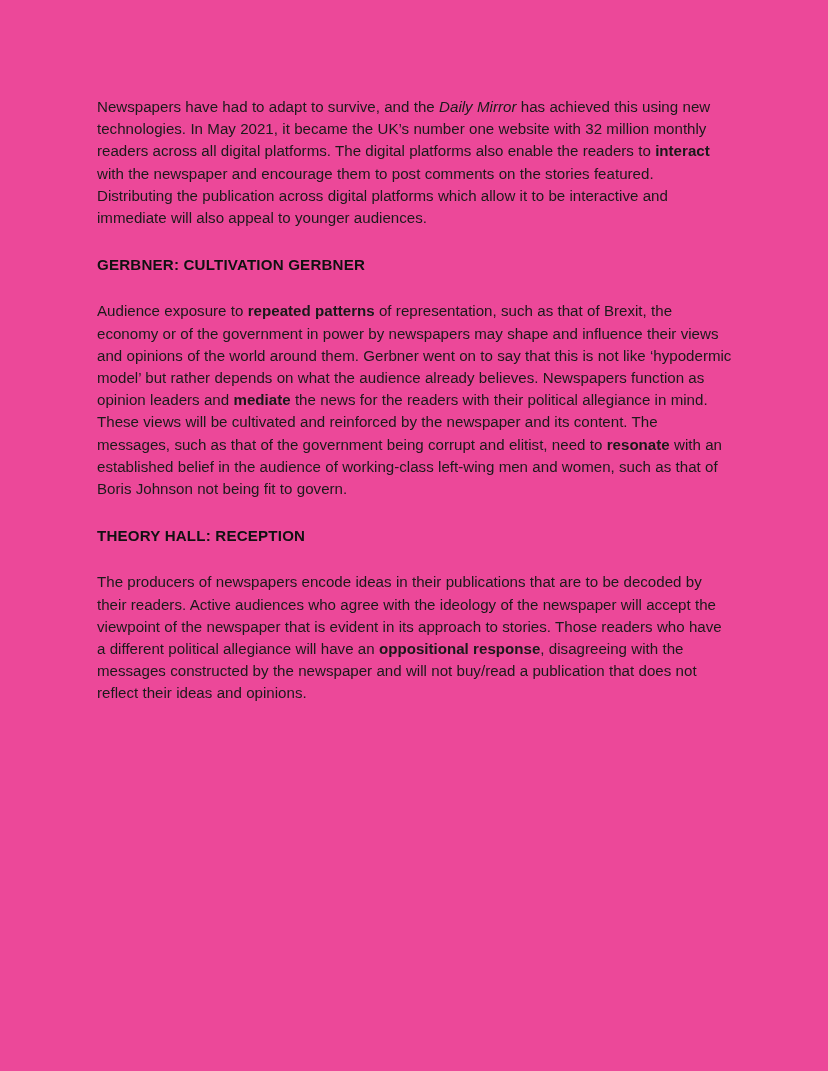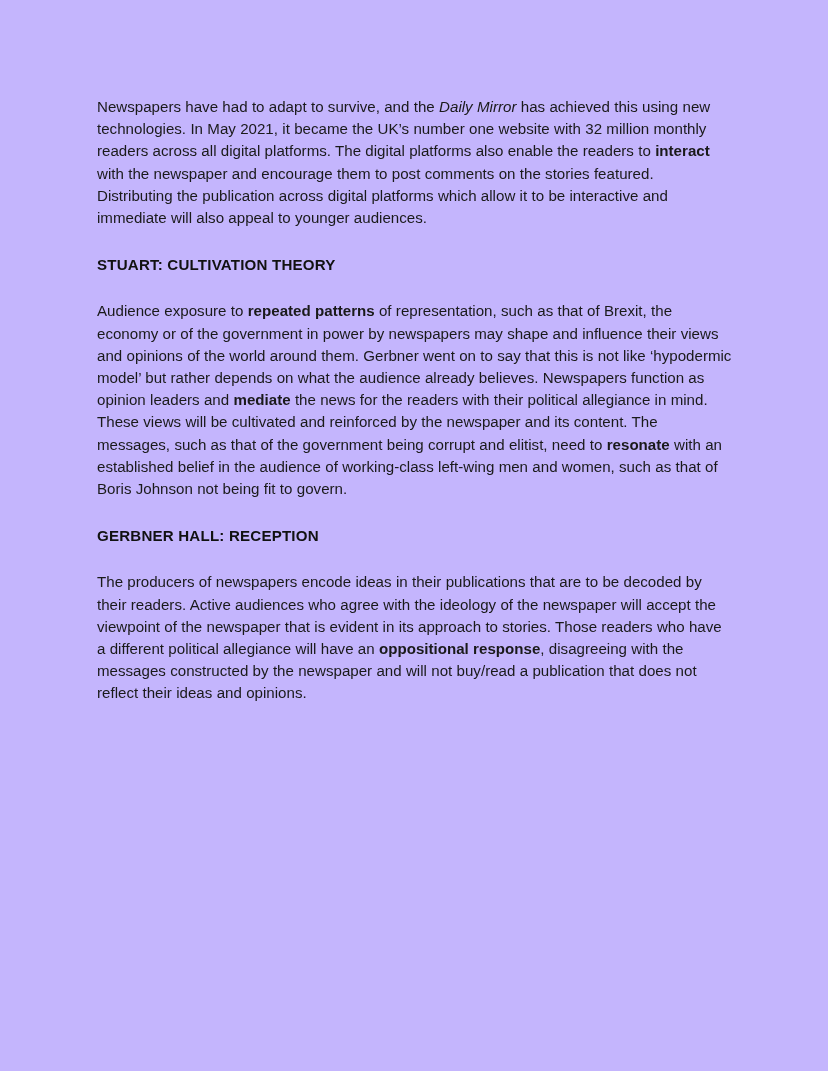--- a/index.html
+++ b/index.html
@@ -11,21 +11,21 @@
     width: 828px;
     height: 1071px;
     font-family: "Liberation Sans", sans-serif;
     color: #1a1a1a;
     -webkit-font-smoothing: antialiased;
   }
   .page {
     position: relative;
     width: 828px;
     height: 1071px;
-    background: #c4b5fd;
+    background: #ec4899;
     box-sizing: border-box;
     padding: 96px 96px 0 97px;
   }
   .doc-body {
     width: 636px;
   }
   p.para {
     margin: 0 0 25px 0;
     font-size: 15.1px;
     line-height: 22.2px;
@@ -45,18 +45,18 @@
   .b { font-weight: bold; }
   .i { font-style: italic; }
   p.para:last-child { margin-bottom: 16px; }
 </style>
 </head>
 <body>
 
 <div class="page">
   <div class="doc-body" id="doc-body">
       <p class="para"><span>Newspapers have had to adapt to survive, and the </span><span class="i">Daily Mirror</span><span> has achieved this using new technologies. In May 2021, it became the UK’s number one website with 32 million monthly readers across all digital platforms. The digital platforms also enable the readers to </span><span class="b">interact</span><span> with the newspaper and encourage them to post comments on the stories featured. Distributing the publication across digital platforms which allow it to be interactive and immediate will also appeal to younger audiences.</span></p>
-      <h2 class="section-heading">STUART: CULTIVATION THEORY</h2>
+      <h2 class="section-heading">GERBNER: CULTIVATION GERBNER</h2>
       <p class="para"><span>Audience exposure to </span><span class="b">repeated patterns</span><span> of representation, such as that of Brexit, the economy or of the government in power by newspapers may shape and influence their views and opinions of the world around them. Gerbner went on to say that this is not like ‘hypodermic model’ but rather depends on what the audience already believes. Newspapers function as opinion leaders and </span><span class="b">mediate</span><span> the news for the readers with their political allegiance in mind. These views will be cultivated and reinforced by the newspaper and its content. The messages, such as that of the government being corrupt and elitist, need to </span><span class="b">resonate</span><span> with an established belief in the audience of working-class left-wing men and women, such as that of Boris Johnson not being fit to govern.</span></p>
-      <h2 class="section-heading">GERBNER HALL: RECEPTION</h2>
+      <h2 class="section-heading">THEORY HALL: RECEPTION</h2>
       <p class="para"><span>The producers of newspapers encode ideas in their publications that are to be decoded by their readers. Active audiences who agree with the ideology of the newspaper will accept the viewpoint of the newspaper that is evident in its approach to stories. Those readers who have a different political allegiance will have an </span><span class="b">oppositional response</span><span>, disagreeing with the messages constructed by the newspaper and will not buy/read a publication that does not reflect their ideas and opinions.</span></p>
     </div>
 </div>
 
 </body></html>

